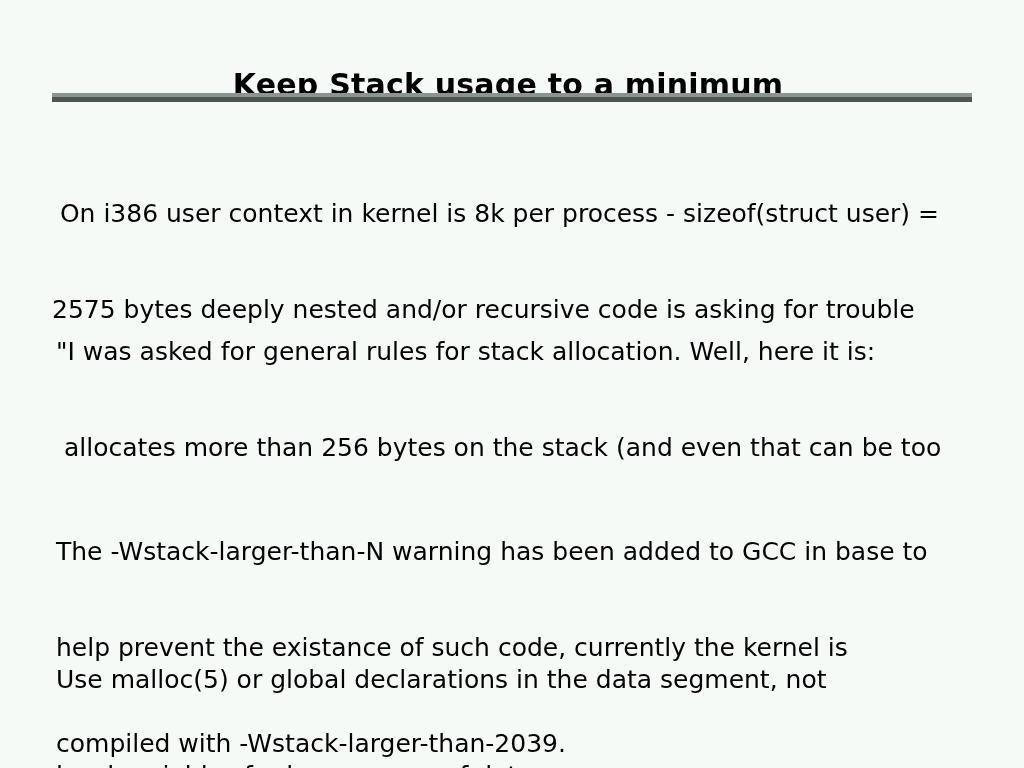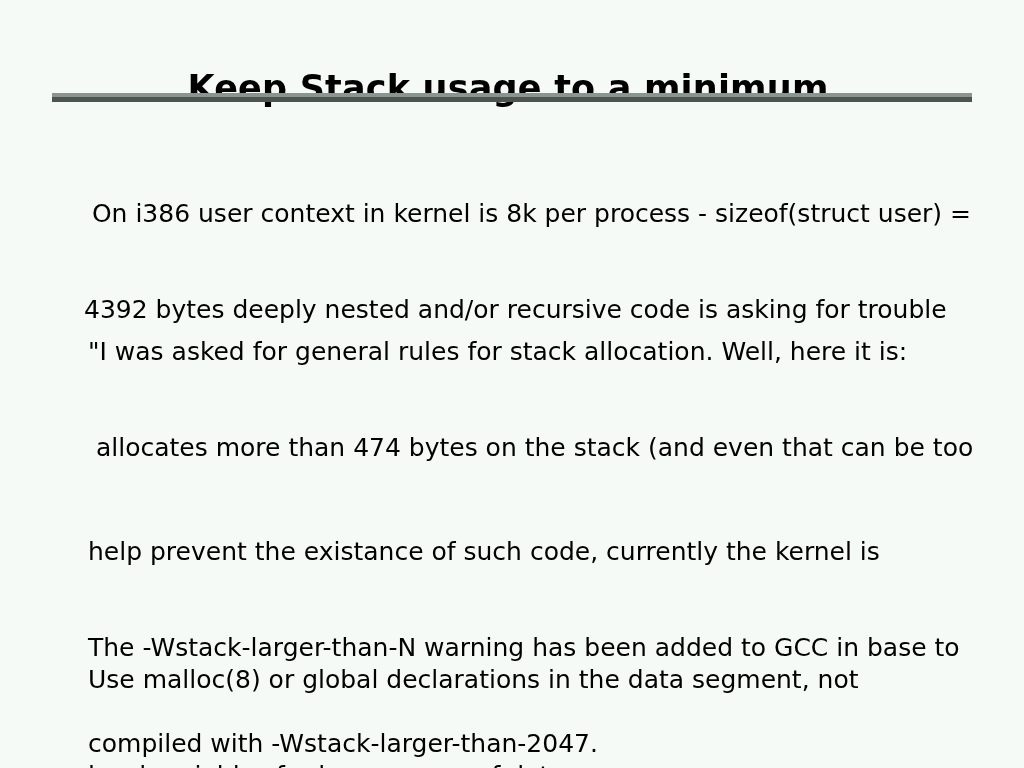--- a/index.html
+++ b/index.html
@@ -23,21 +23,21 @@
     box-sizing: border-box;
   }
 
   
   .slide-title {
     position: absolute;
     top: 48px;
     left: 0;
     width: 1016px;
     text-align: center;
-    font-size: 35px;
+    font-size: 30px;
     font-weight: bold;
     letter-spacing: 0.2px;
     line-height: 34px;
     white-space: nowrap;
   }
 
   
   .title-rule {
     position: absolute;
     left: 52px;
@@ -53,21 +53,20 @@
     height: 5px;
     background: #4e5450;
   }
 
   
   .body-block {
     position: absolute;
     font-size: 25px;
     line-height: 32px;
     white-space: pre;
-    margin-left: 32px;
   }
 
   .block-intro   { left: 52px; top: 134px; }
   .block-quote   { left: 56px; top: 272px; }
   .block-gcc     { left: 56px; top: 472px; }
   .block-malloc  { left: 56px; top: 600px; }
 
   .body-line {
     display: block;
     white-space: pre;
@@ -80,32 +79,32 @@
 
   <h1 class="slide-title">Keep Stack usage to a minimum</h1>
 
   <div class="title-rule">
     <div class="rule-light"></div>
     <div class="rule-dark"></div>
   </div>
 
   <div class="body-block block-intro">
     <span class="body-line"> On i386 user context in kernel is 8k per process - sizeof(struct user) =</span>
-    <span class="body-line">4392 bytes deeply nested and/or recursive code is asking for trouble</span>
+    <span class="body-line">2575 bytes deeply nested and/or recursive code is asking for trouble</span>
   </div>
 
   <div class="body-block block-quote">
     <span class="body-line">"I was asked for general rules for stack allocation. Well, here it is:</span>
-    <span class="body-line"> allocates more than 474 bytes on the stack (and even that can be too</span>
+    <span class="body-line"> allocates more than 256 bytes on the stack (and even that can be too</span>
   </div>
 
   <div class="body-block block-gcc">
+    <span class="body-line">The -Wstack-larger-than-N warning has been added to GCC in base to</span>
     <span class="body-line">help prevent the existance of such code, currently the kernel is</span>
-    <span class="body-line">The -Wstack-larger-than-N warning has been added to GCC in base to</span>
-    <span class="body-line">compiled with -Wstack-larger-than-2047.</span>
+    <span class="body-line">compiled with -Wstack-larger-than-2039.</span>
   </div>
 
   <div class="body-block block-malloc">
-    <span class="body-line">Use malloc(8) or global declarations in the data segment, not</span>
+    <span class="body-line">Use malloc(5) or global declarations in the data segment, not</span>
     <span class="body-line">local variables for large arrays of data.</span>
   </div>
 
 </div>
 
 </body></html>

